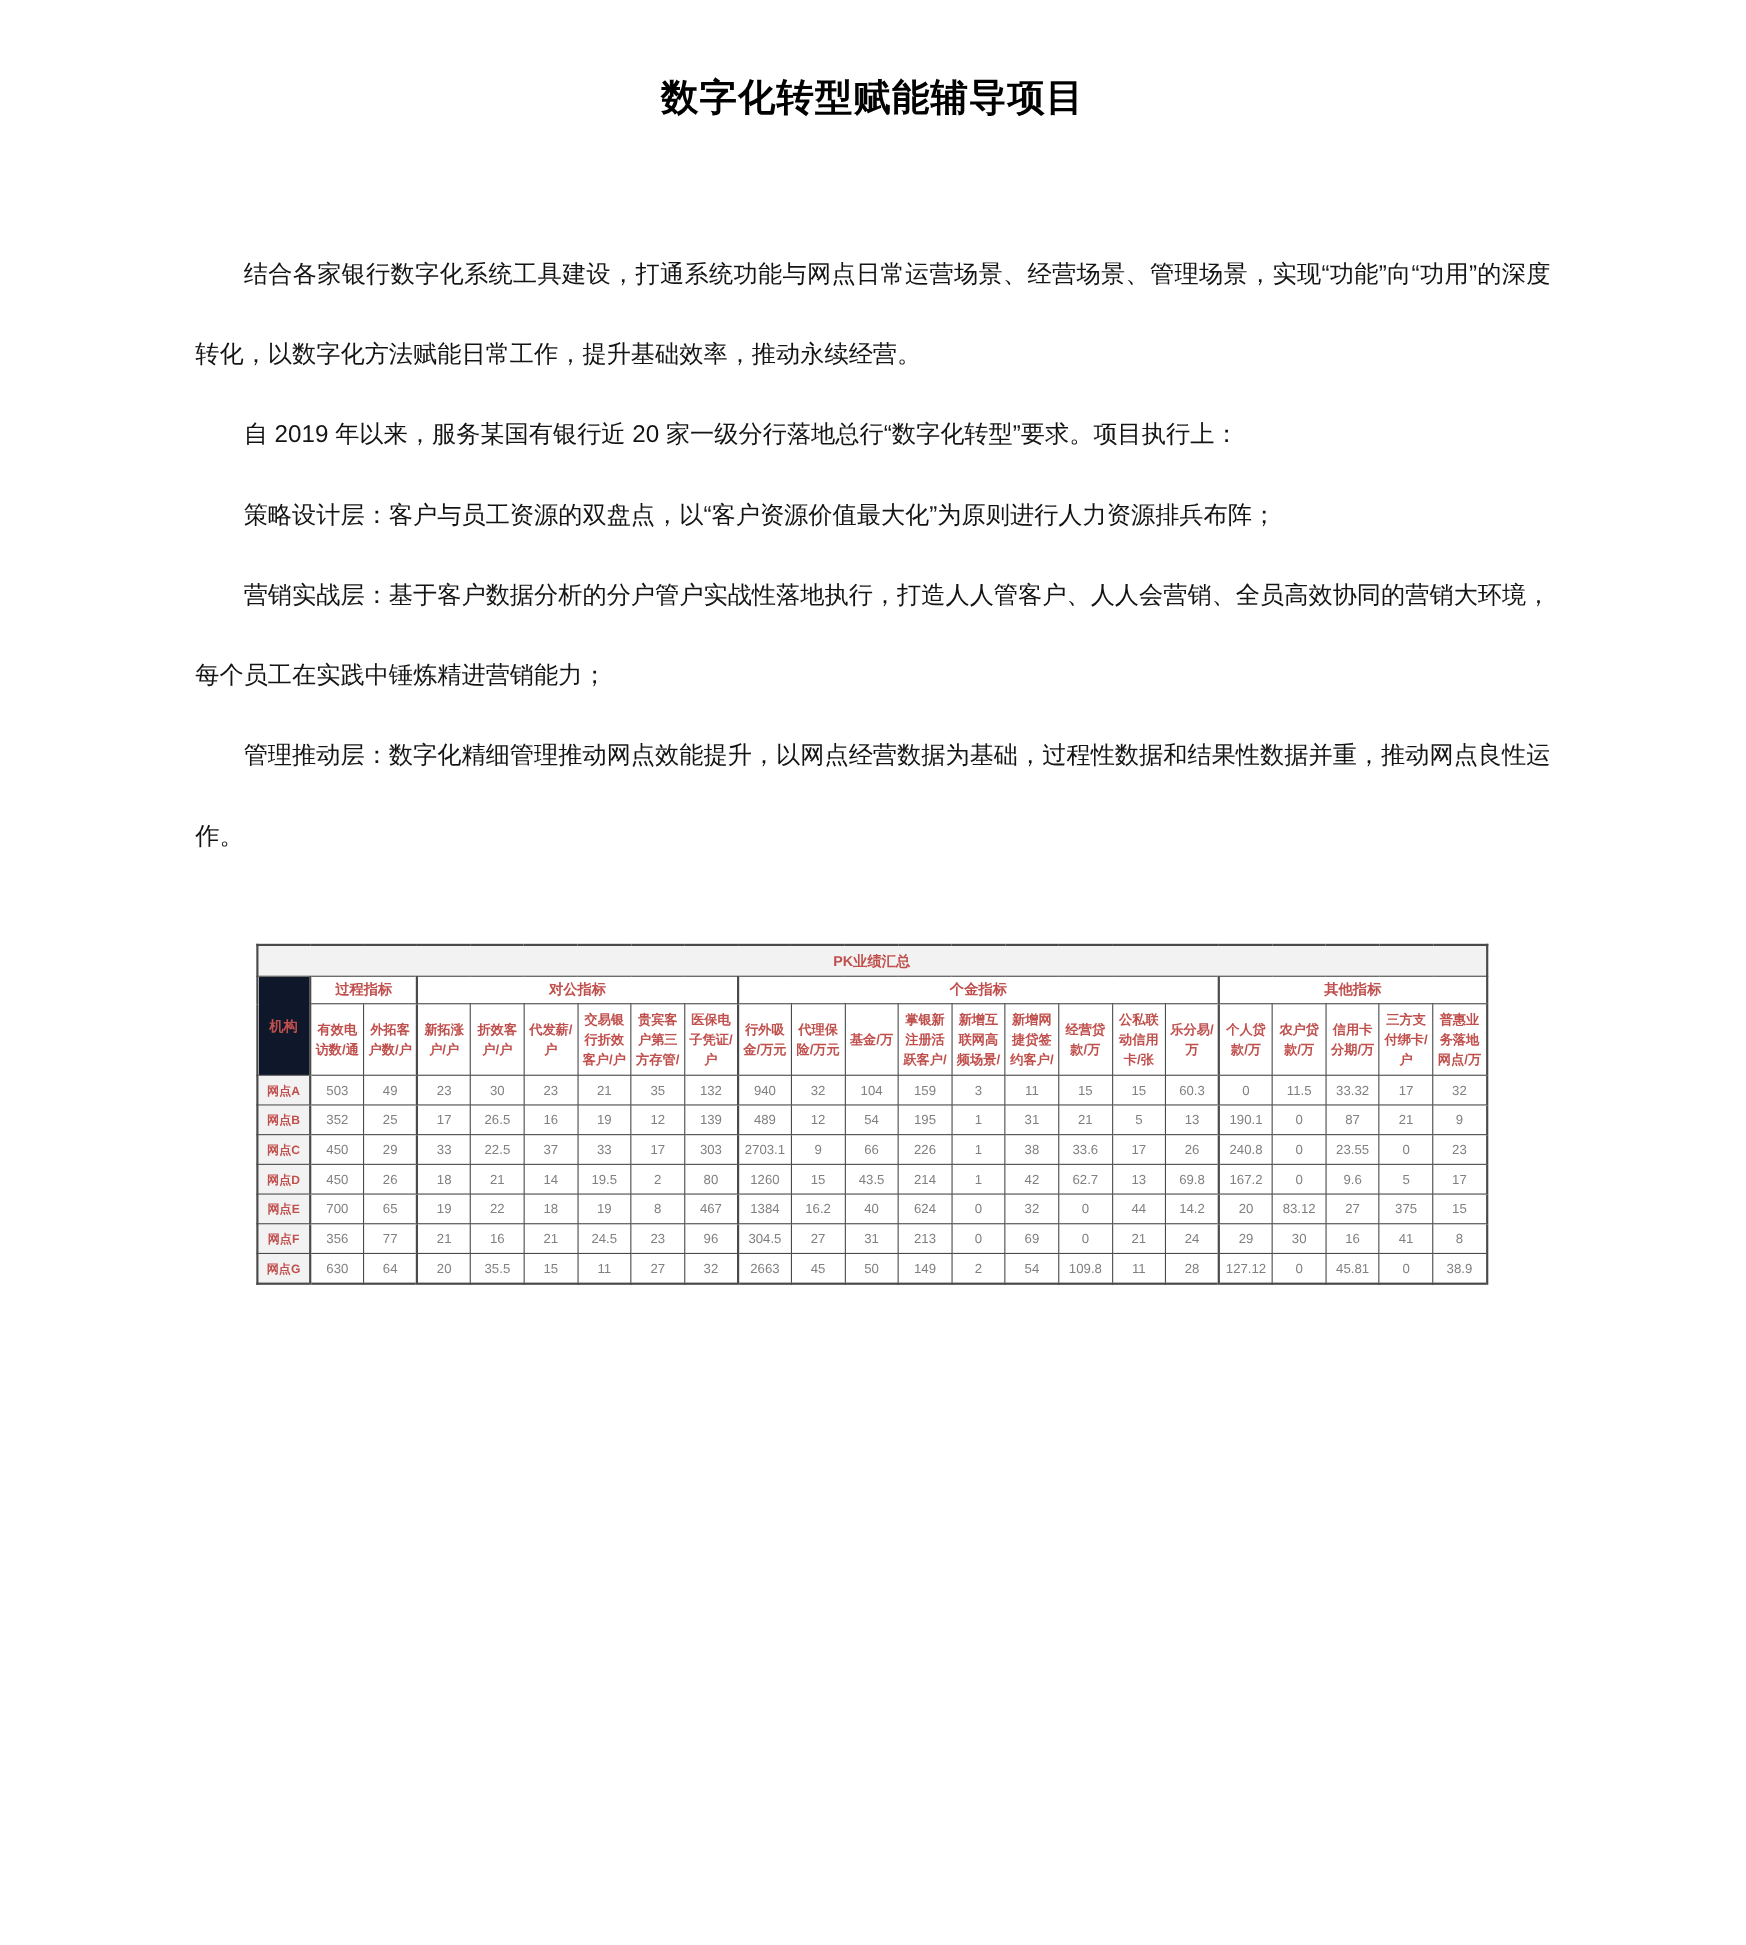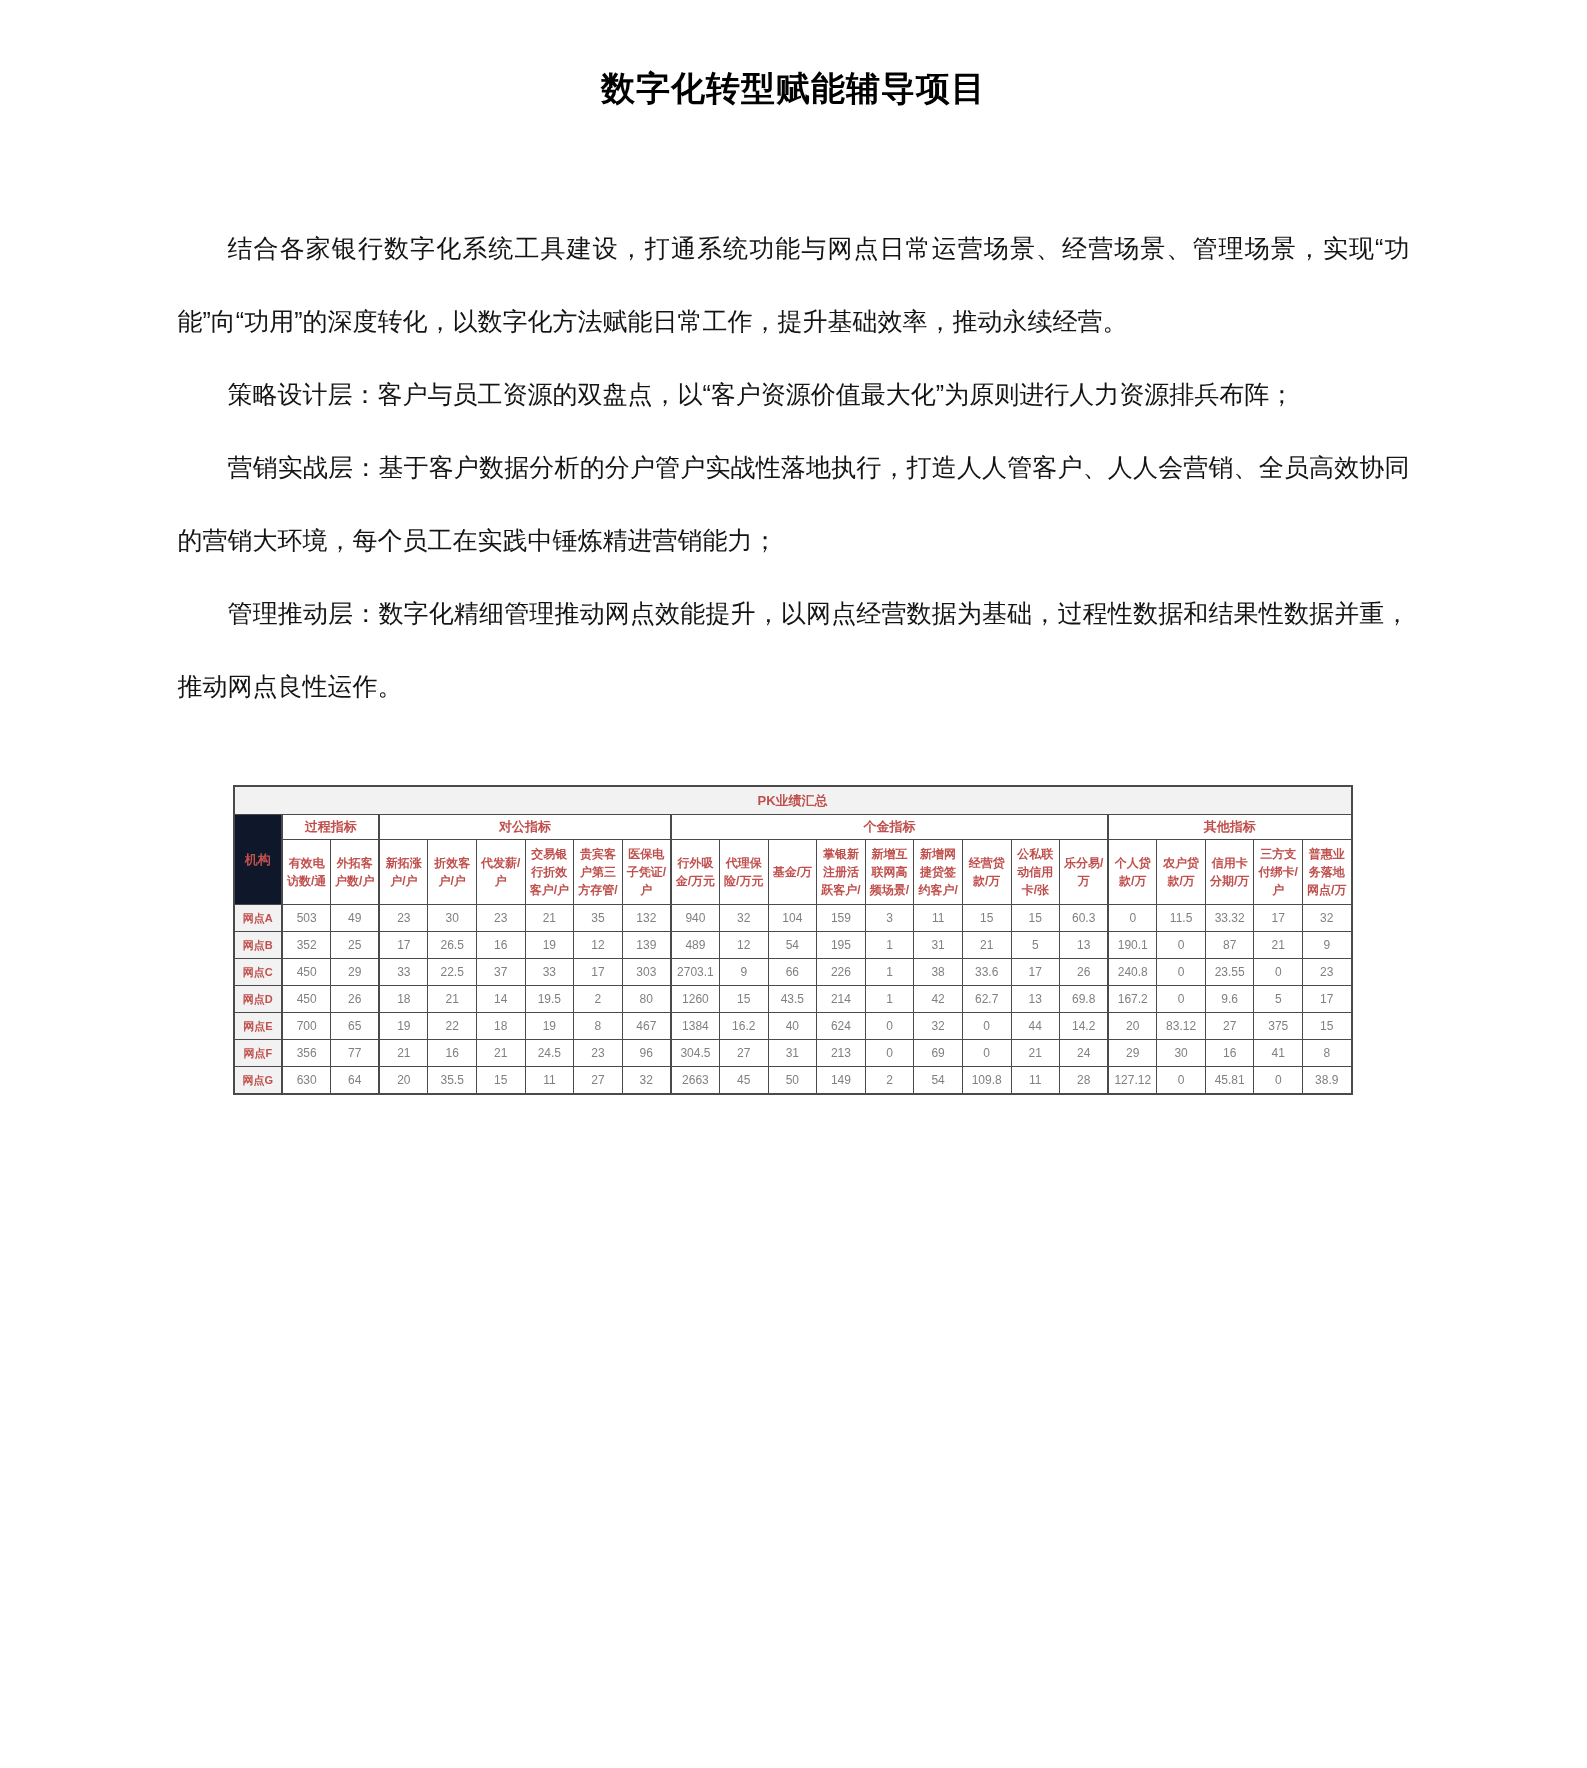--- a/index.html
+++ b/index.html
@@ -21,21 +21,21 @@
   .doc-title {
     text-align: center;
     font-size: 34px;
     font-weight: bold;
     letter-spacing: 1px;
     margin: 0 0 100px 0;
     color: #000000;
   }
   .doc-body p {
     margin: 0;
-    font-size: 25px;
+    font-size: 22px;
     line-height: 73px;
     text-align: justify;
     text-indent: 2em;
     color: #141414;
   }
   .table-wrap {
     margin: 62px 0 0 55px;
   }
   table.pk {
     border-collapse: collapse;
@@ -99,20 +99,21 @@
 </style>
 </head>
 <body>
 
 <div class="page">
 
   <h1 class="doc-title">数字化转型赋能辅导项目</h1>
 
   <div class="doc-body">
     <p>结合各家银行数字化系统工具建设，打通系统功能与网点日常运营场景、经营场景、管理场景，实现“功能”向“功用”的深度转化，以数字化方法赋能日常工作，提升基础效率，推动永续经营。</p>
+    <p>自 2019 年以来，服务某国有银行近 20 家一级分行落地总行“数字化转型”要求。项目执行上：</p>
     <p>策略设计层：客户与员工资源的双盘点，以“客户资源价值最大化”为原则进行人力资源排兵布阵；</p>
     <p>营销实战层：基于客户数据分析的分户管户实战性落地执行，打造人人管客户、人人会营销、全员高效协同的营销大环境，每个员工在实践中锤炼精进营销能力；</p>
     <p>管理推动层：数字化精细管理推动网点效能提升，以网点经营数据为基础，过程性数据和结果性数据并重，推动网点良性运作。</p>
   </div>
 
   <div class="table-wrap">
     <table class="pk" id="pk-table">
         <thead>
           <tr>
             <th class="pk-title-cell" colspan="23">PK业绩汇总</th>

